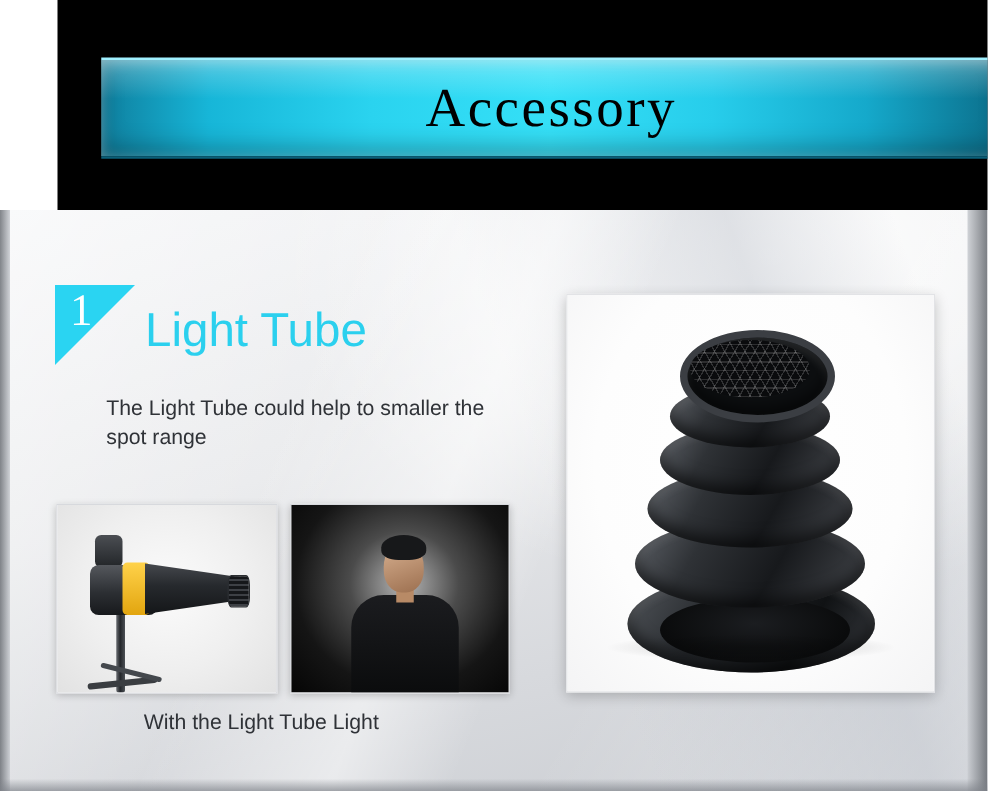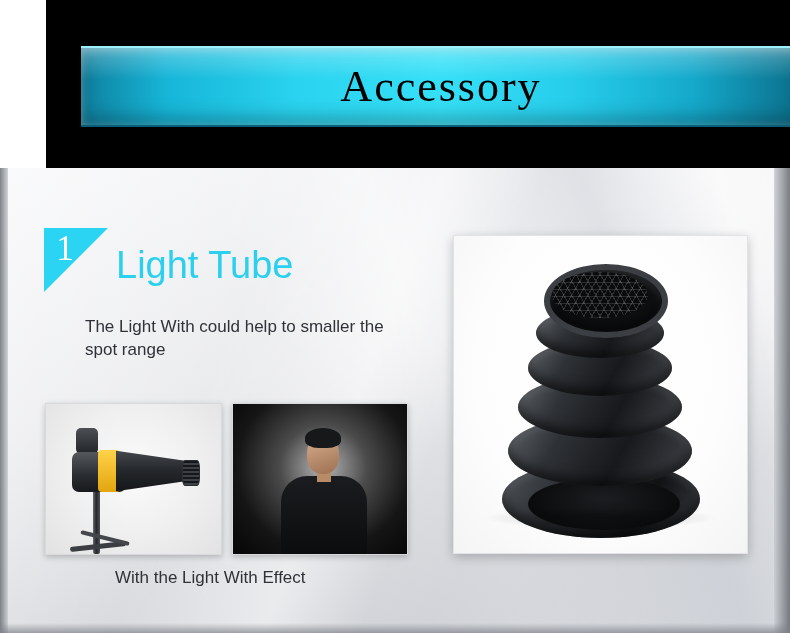--- a/index.html
+++ b/index.html
@@ -336,21 +336,21 @@
   <div class="panel-edge-b"></div>
 
   <div class="section-head">
     <div class="flag">
       <div class="flag-shape"></div>
       <div class="flag-num">1</div>
     </div>
     <div class="section-title">Light Tube</div>
   </div>
 
-  <div class="desc">The Light With could help to smaller the spot range</div>
+  <div class="desc">The Light Tube could help to smaller the spot range</div>
 
   <div class="thumb thumb-1">
     <div class="t1-bg"></div>
     <div class="t1-stand"></div>
     <div class="t1-stand-foot"></div>
     <div class="t1-stand-foot2"></div>
     <div class="t1-knob"></div>
     <div class="t1-body"></div>
     <div class="t1-yellow"></div>
     <div class="t1-snoot"></div>
@@ -358,21 +358,21 @@
   </div>
 
   <div class="thumb thumb-2">
     <div class="t2-bg"></div>
     <div class="t2-body"></div>
     <div class="t2-neck"></div>
     <div class="t2-head"></div>
     <div class="t2-hair"></div>
   </div>
 
-  <div class="caption">With the Light With Effect</div>
+  <div class="caption">With the Light Tube Light</div>
 
   <div class="product-card">
     <div class="pc-bg"></div>
     <div class="pc-snoot">
       <div class="pc-ring pc-base"></div>
       <div class="pc-base-in"></div>
       <div class="pc-ring pc-s4"></div>
       <div class="pc-ring pc-s3"></div>
       <div class="pc-ring pc-s2"></div>
       <div class="pc-ring pc-s1"></div>

